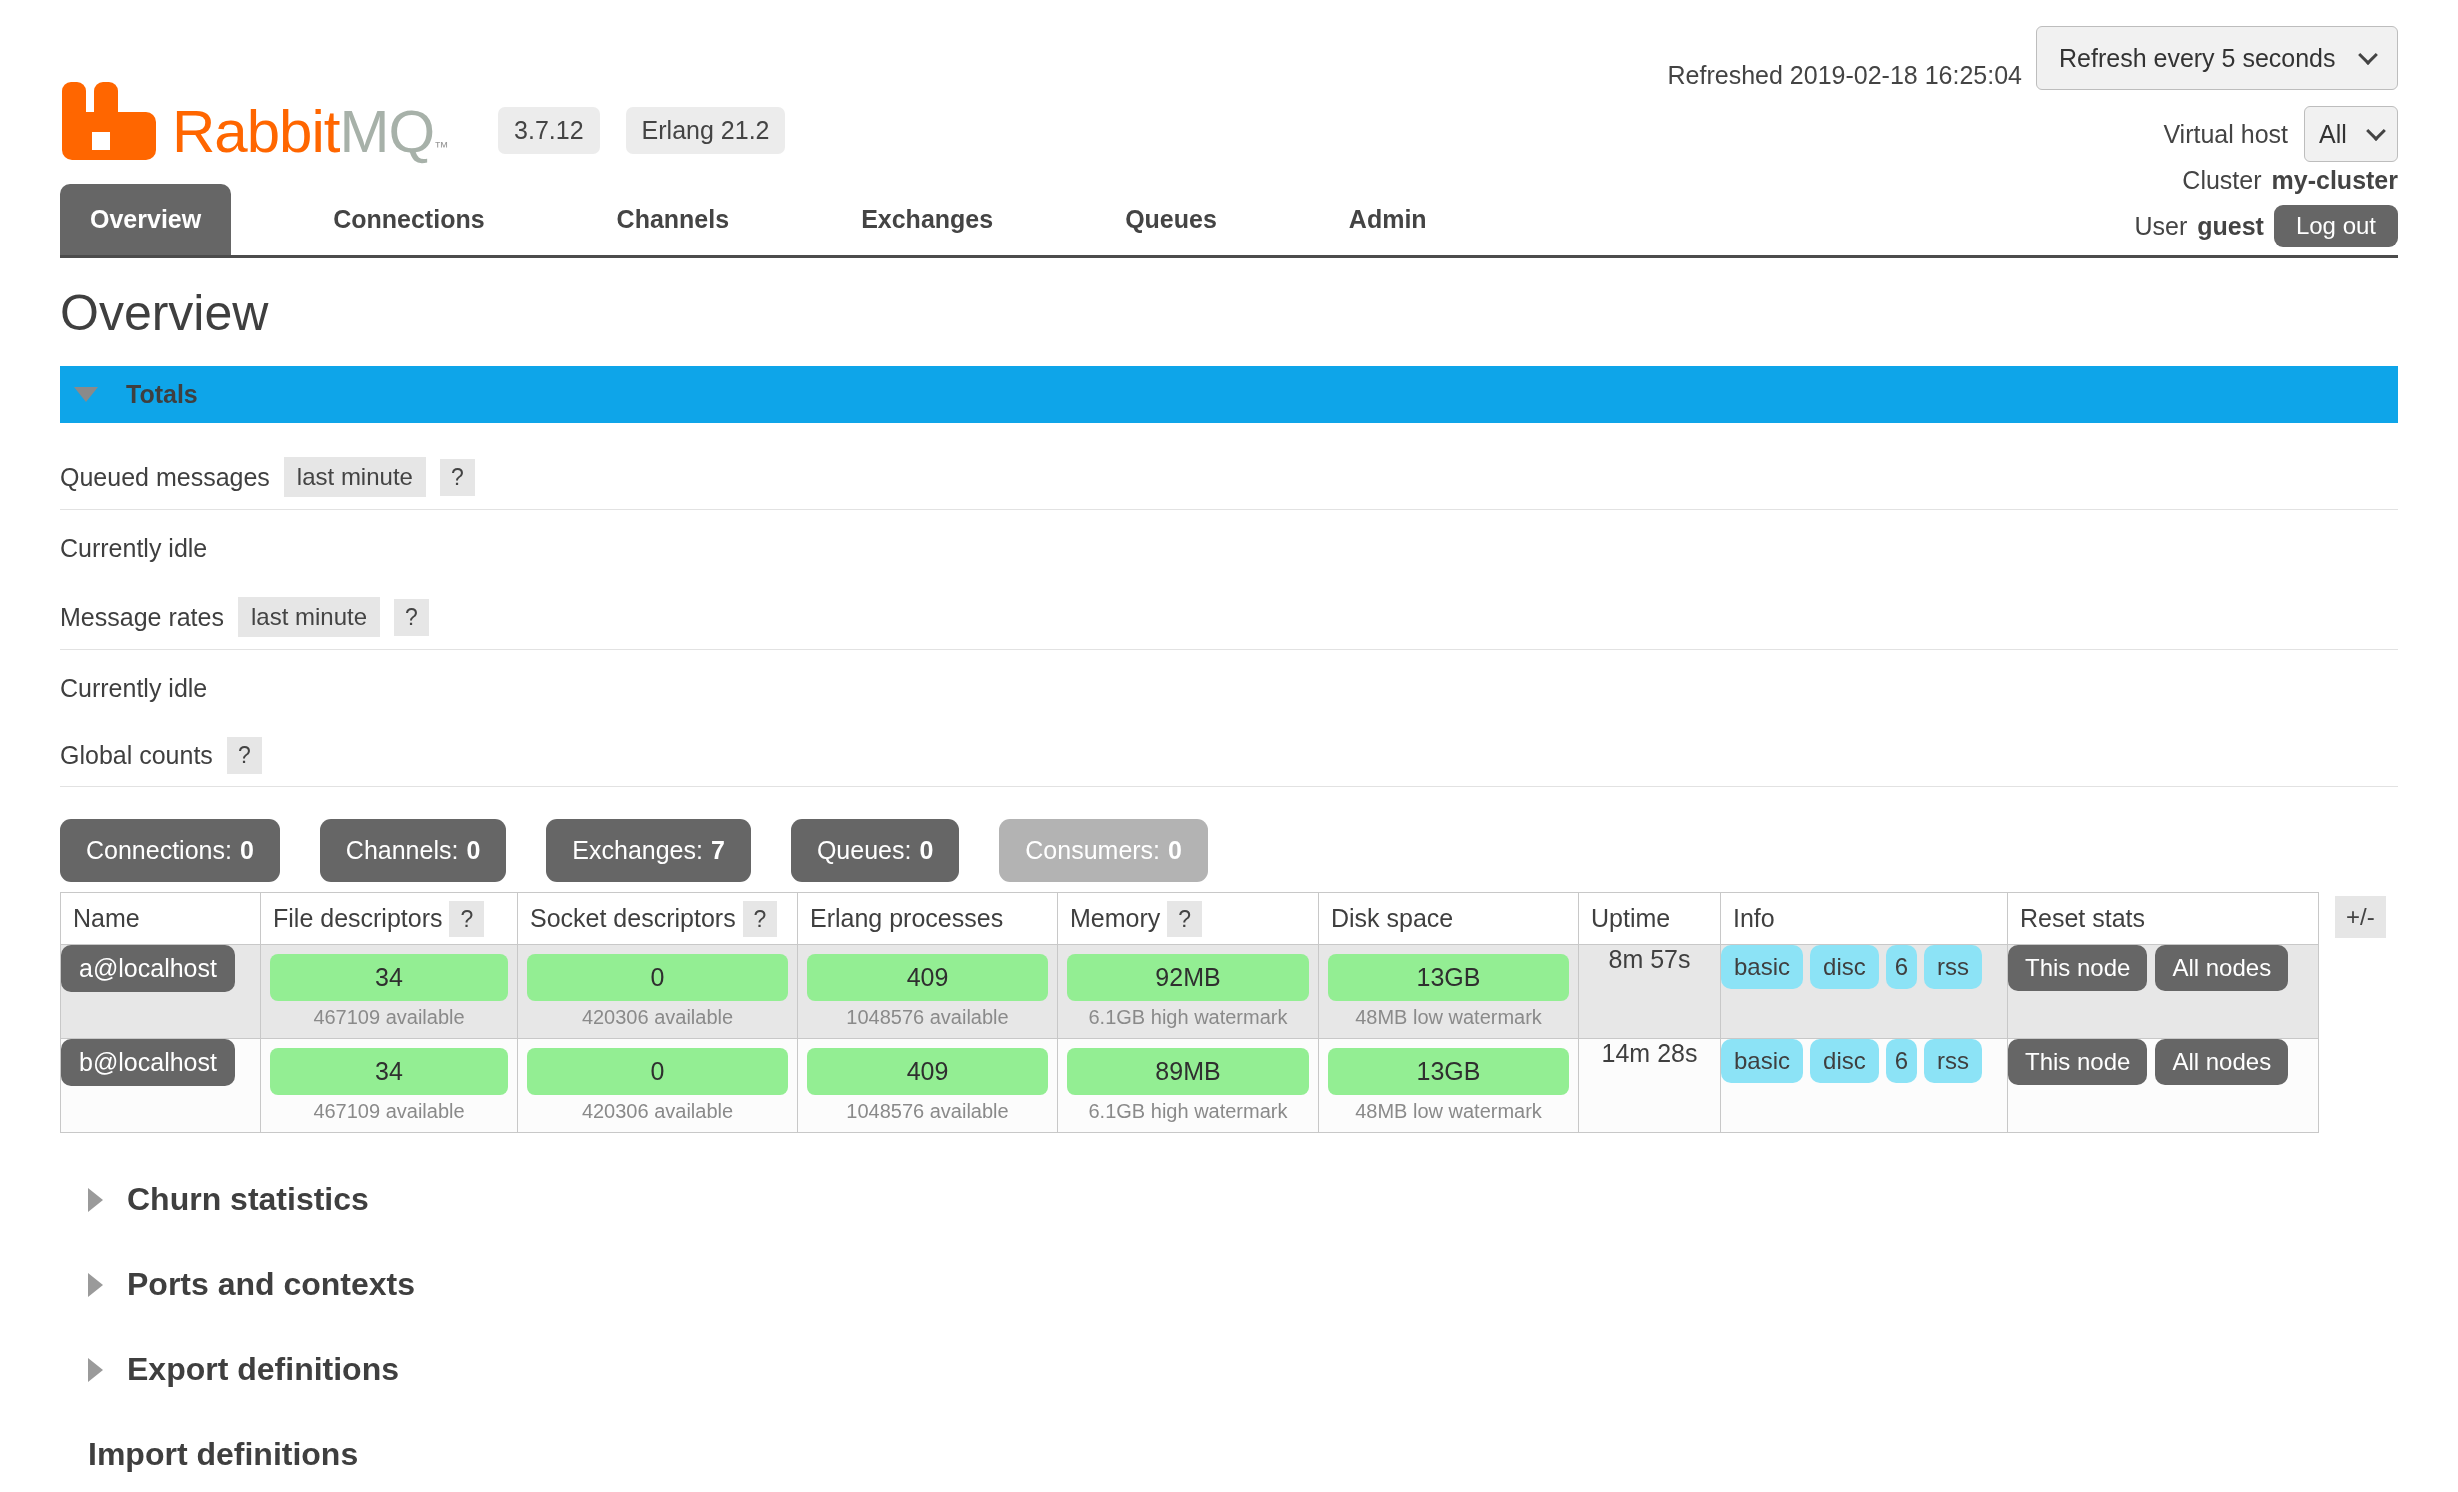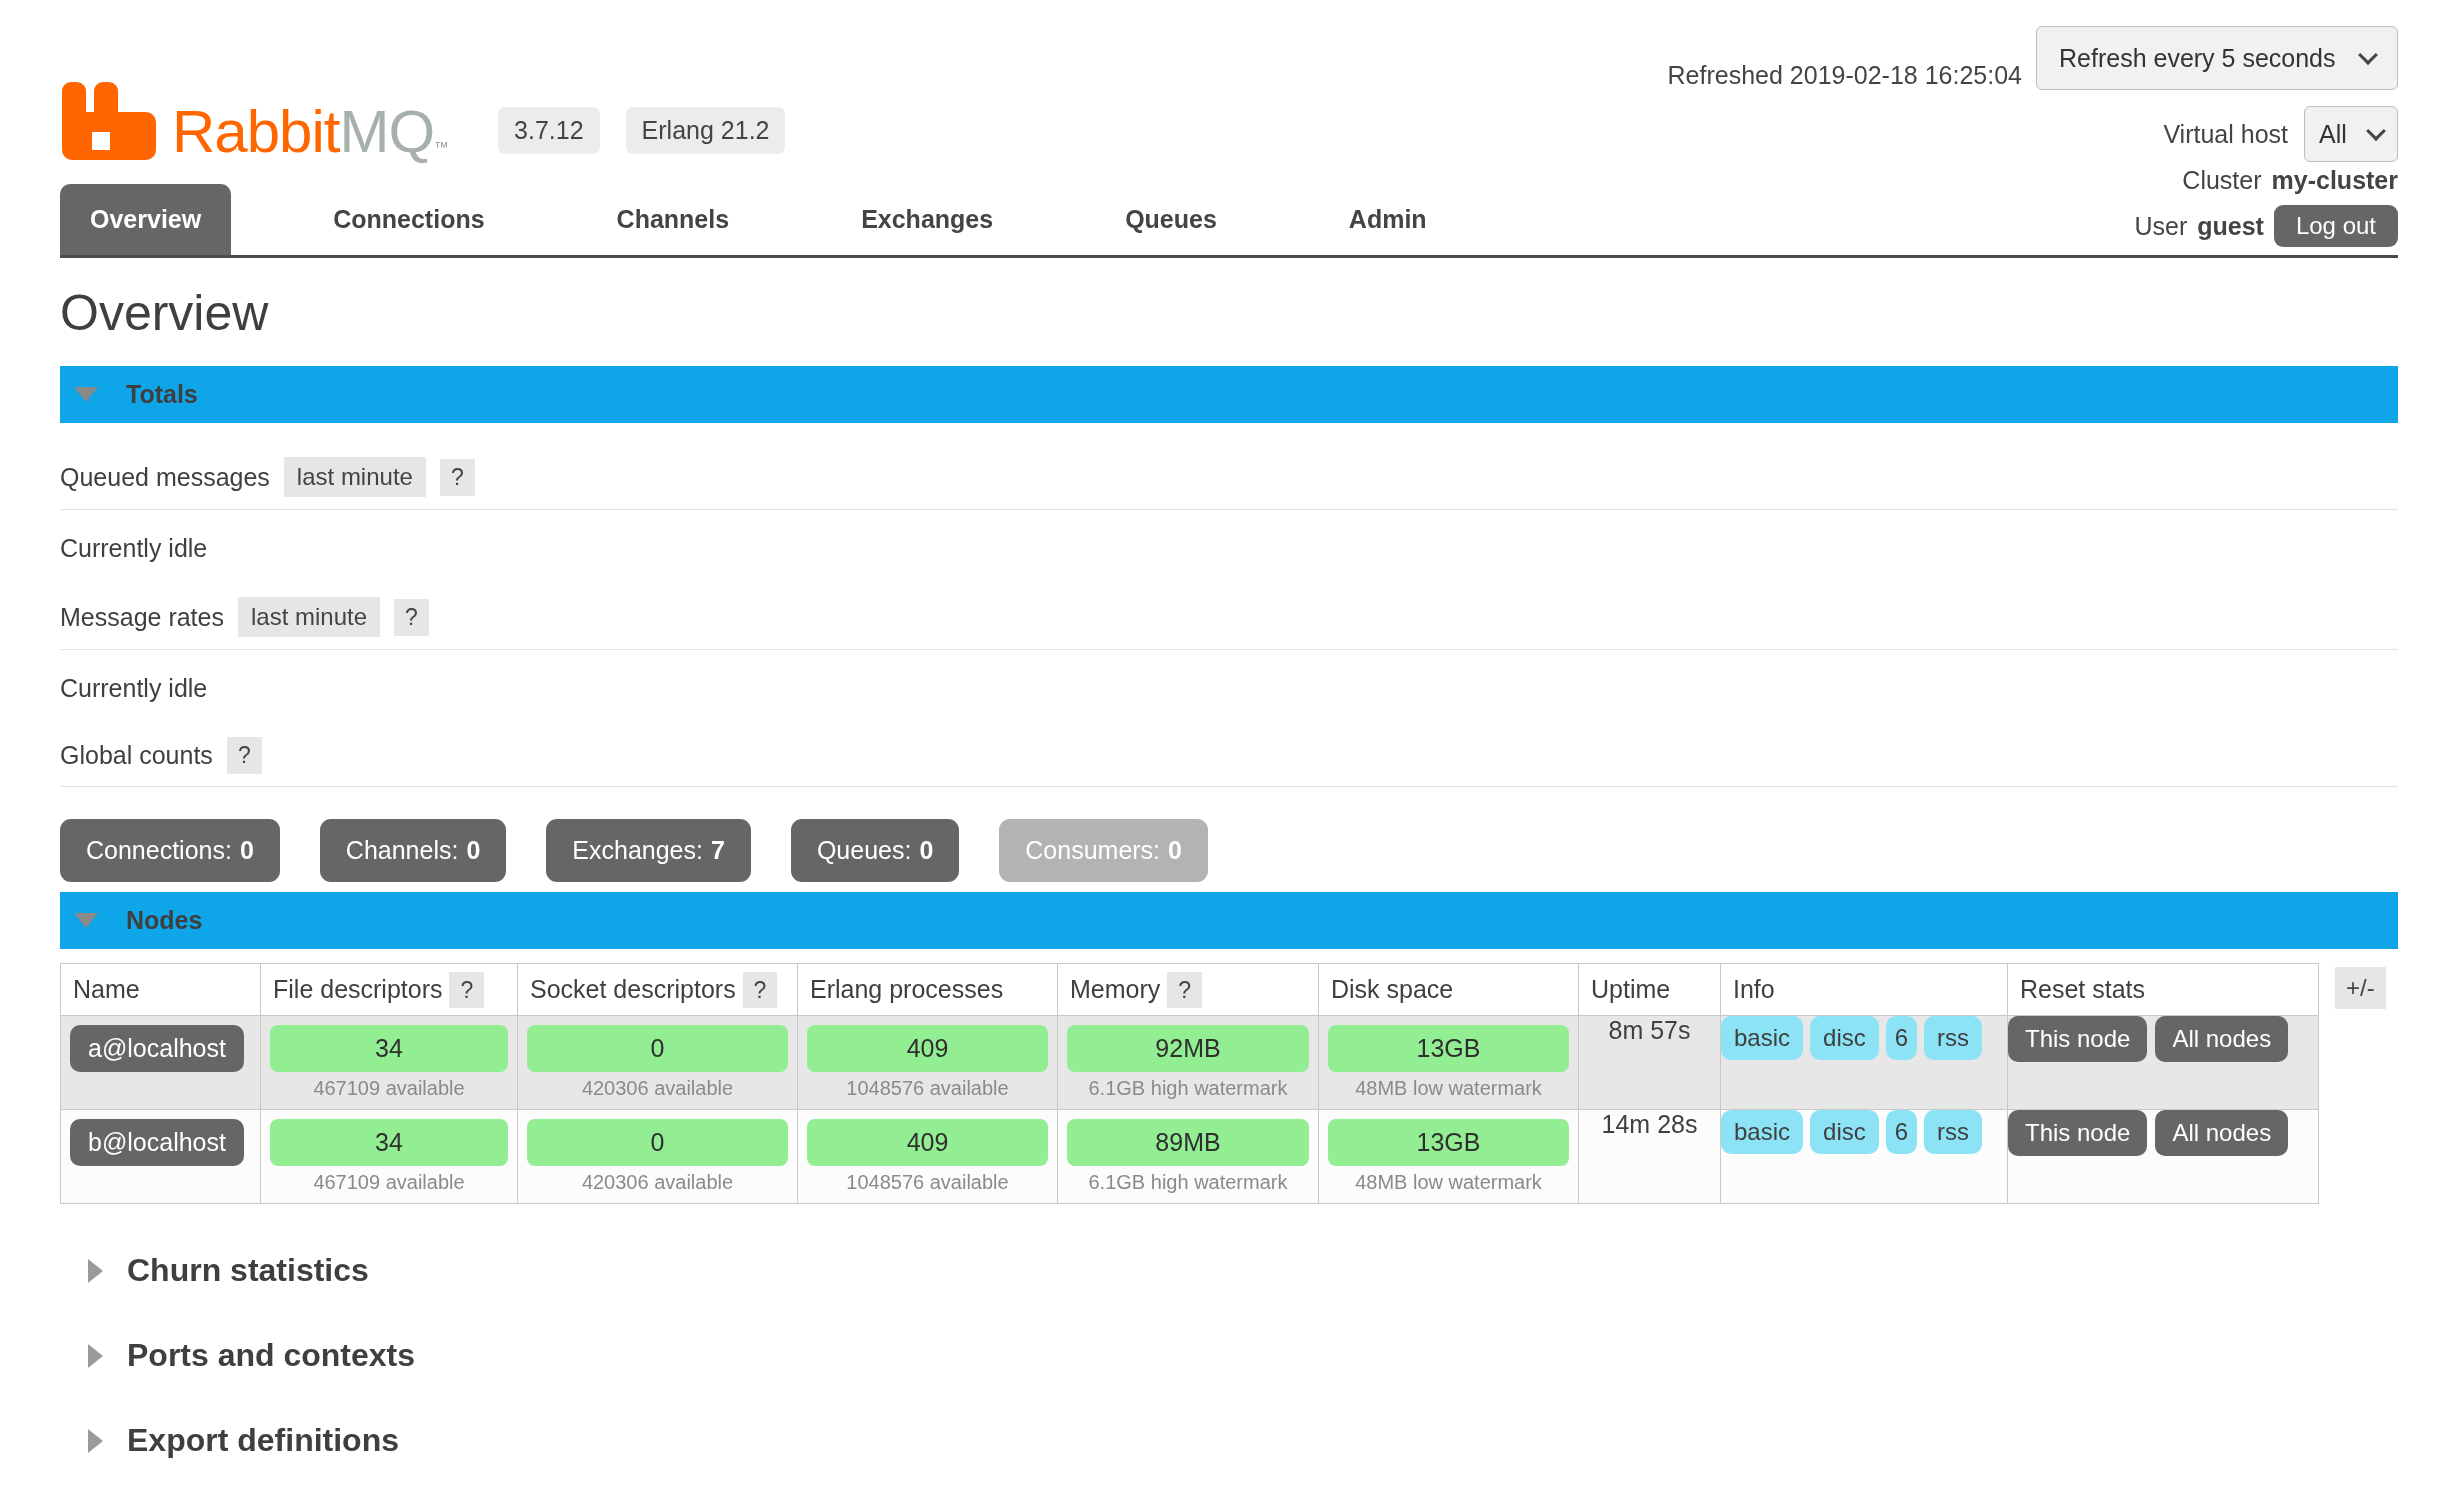--- a/index.html
+++ b/index.html
@@ -74,21 +74,21 @@
   
   .nodes-wrap { display: flex; align-items: flex-start; gap: 16px; margin-top: 10px; }
   table.nodes { border-collapse: collapse; table-layout: fixed; }
   table.nodes th, table.nodes td { border: 1px solid #c8c8c8; }
   table.nodes th { font-weight: normal; font-size: 25px; color: #3f3f3f; text-align: left;
                    padding: 11px 12px; background: #fff; white-space: nowrap; }
   table.nodes td { padding: 0; vertical-align: top; }
   tr.row-a td { background: #e7e7e7; }
   tr.row-b td { background: #fcfcfc; }
   .node-badge { display: inline-block; background: #666; color: #fff; border-radius: 10px;
-                padding: 9px 18px; font-size: 25px; margin: 9px; cursor: pointer; }
+                padding: 9px 18px; font-size: 25px; cursor: pointer; }
   .bar { margin: 9px 9px 3px; background: #93ee93; border-radius: 8px; text-align: center;
          padding: 9px 0; font-size: 25px; color: #2f2f2f; }
   .bar-sub { text-align: center; font-size: 20px; color: #8a8a8a; padding: 2px 0 9px; }
   td.uptime-cell { vertical-align: middle; text-align: center; font-size: 25px; color: #3f3f3f; }
   td.info-cell { vertical-align: middle; padding-left: 10px; }
   .ibadge { display: inline-block; background: #8ce3f6; color: #3f3f3f; border-radius: 10px;
             padding: 8px 13px; font-size: 24px; margin-right: 7px; }
   .ibadge.narrow { padding: 8px 9px; }
   td.reset-cell { vertical-align: middle; padding-left: 10px; }
   .dark-btn { display: inline-block; background: #666; color: #fff; border-radius: 10px;
@@ -189,24 +189,20 @@
   </div>
 
   <div class="counts-row">
     <div class="count-btn"><span>Connections:</span><span class="cval">0</span></div>
     <div class="count-btn"><span>Channels:</span><span class="cval">0</span></div>
     <div class="count-btn"><span>Exchanges:</span><span class="cval">7</span></div>
     <div class="count-btn"><span>Queues:</span><span class="cval">0</span></div>
     <div class="count-btn muted"><span>Consumers:</span><span class="cval">0</span></div>
   </div>
 
-  <div class="section-bar">
-    <span class="tri-down"></span>
-    <span class="title">Nodes</span>
-  </div>
 
   <div class="nodes-wrap">
     <table class="nodes">
       <colgroup>
         <col style="width:200px">
           <col style="width:257px">
           <col style="width:280px">
           <col style="width:260px">
         <col style="width:261px">
           <col style="width:260px">

